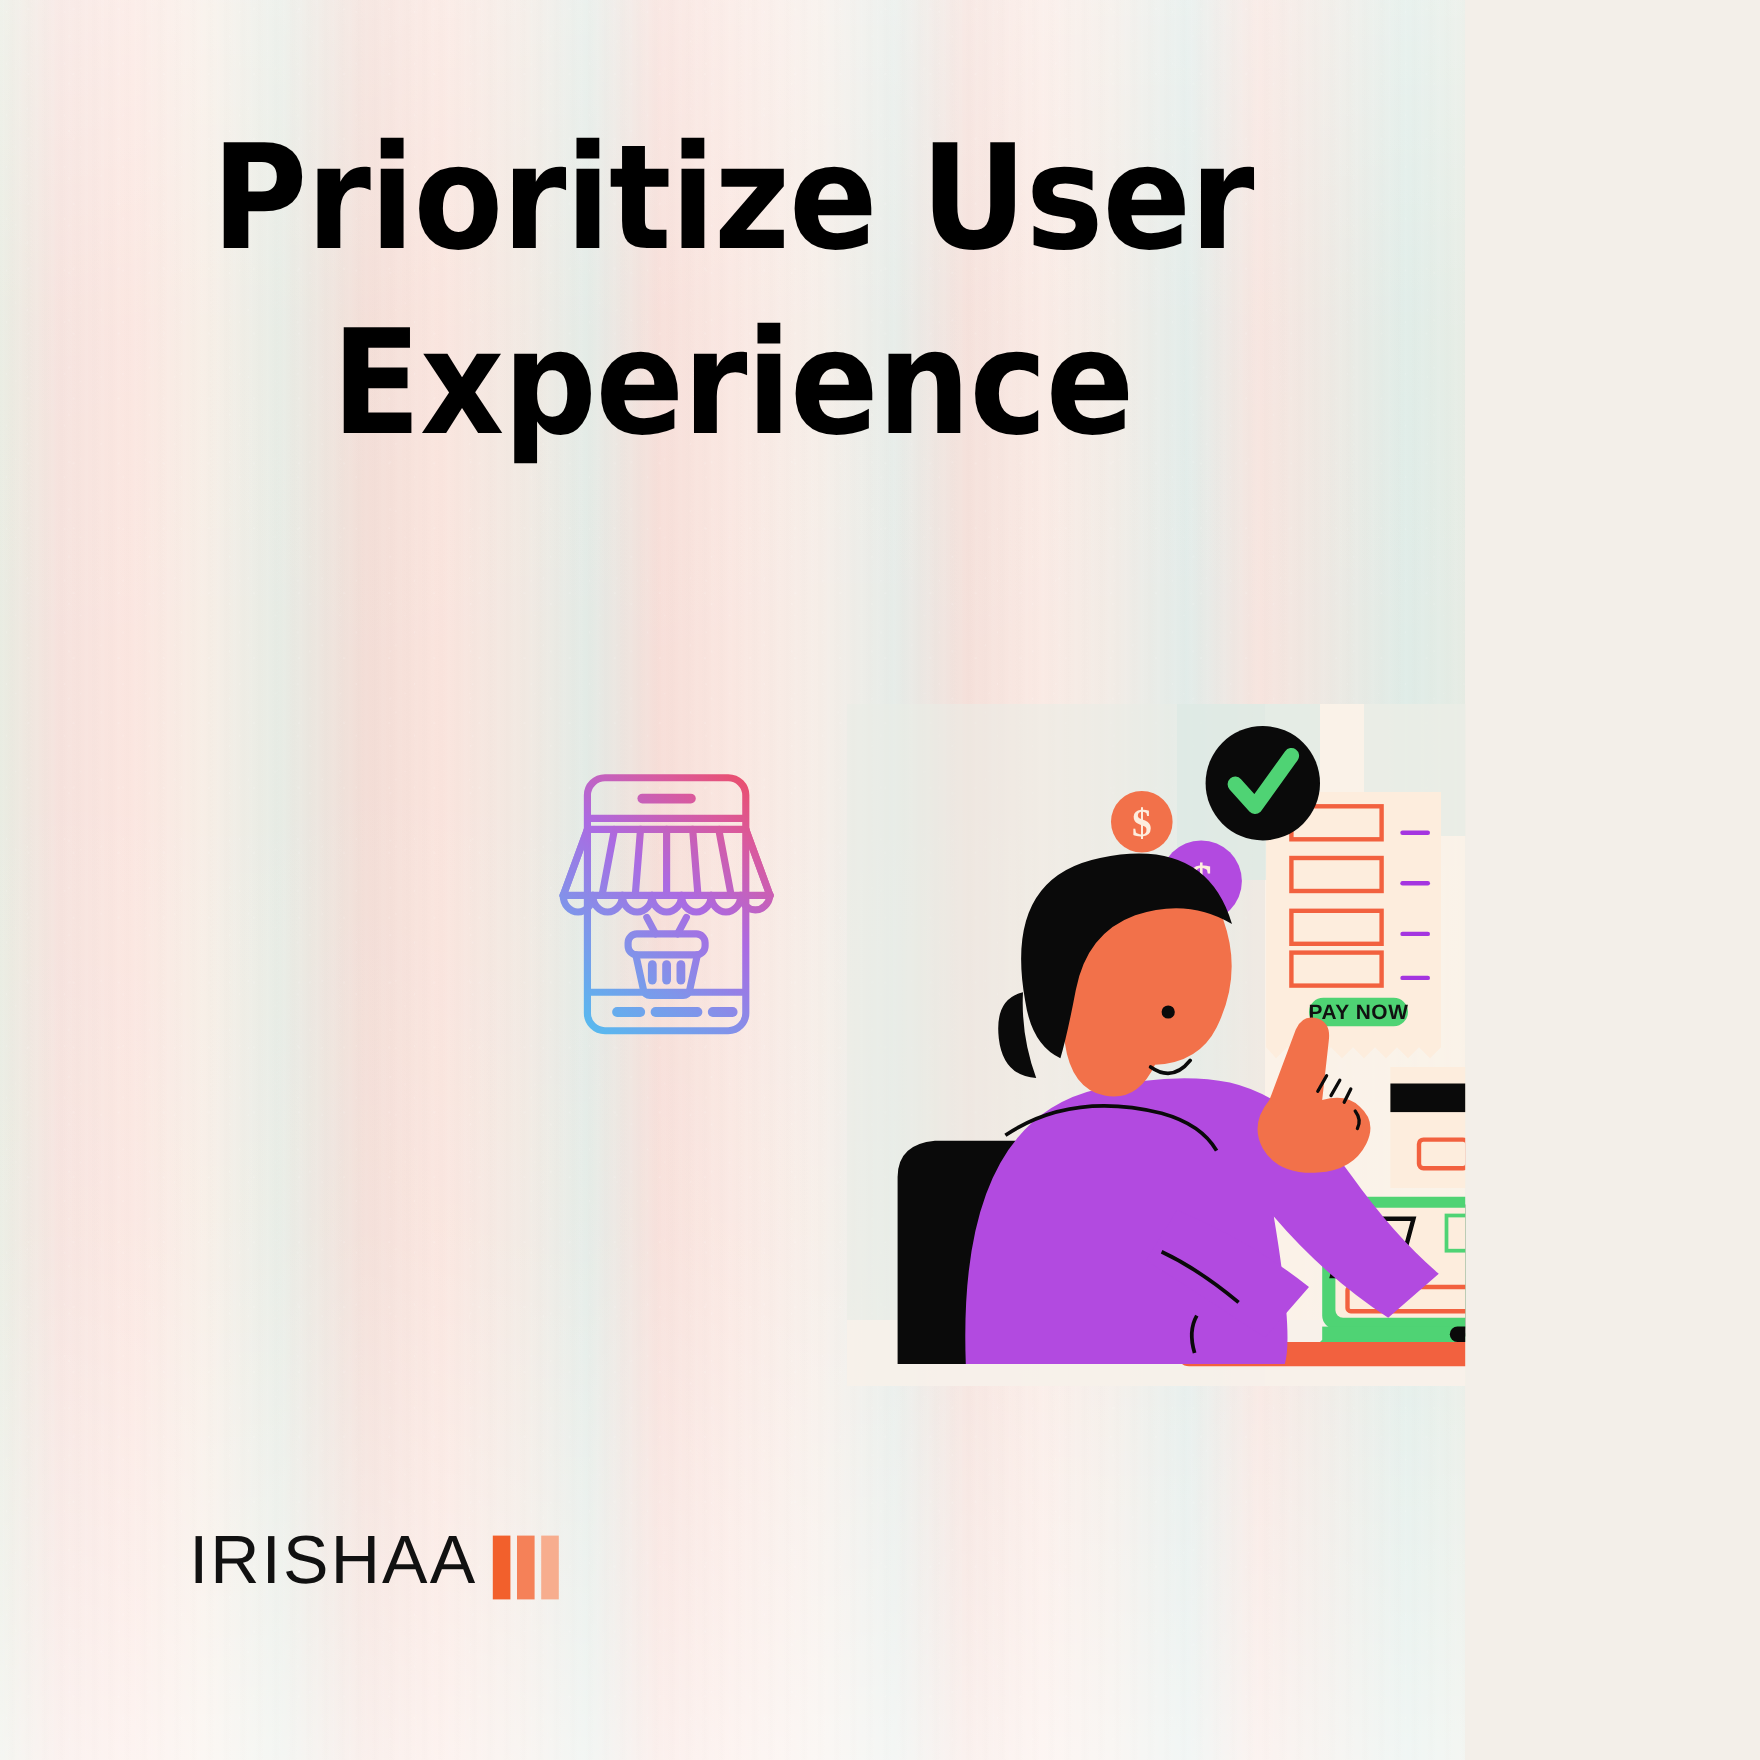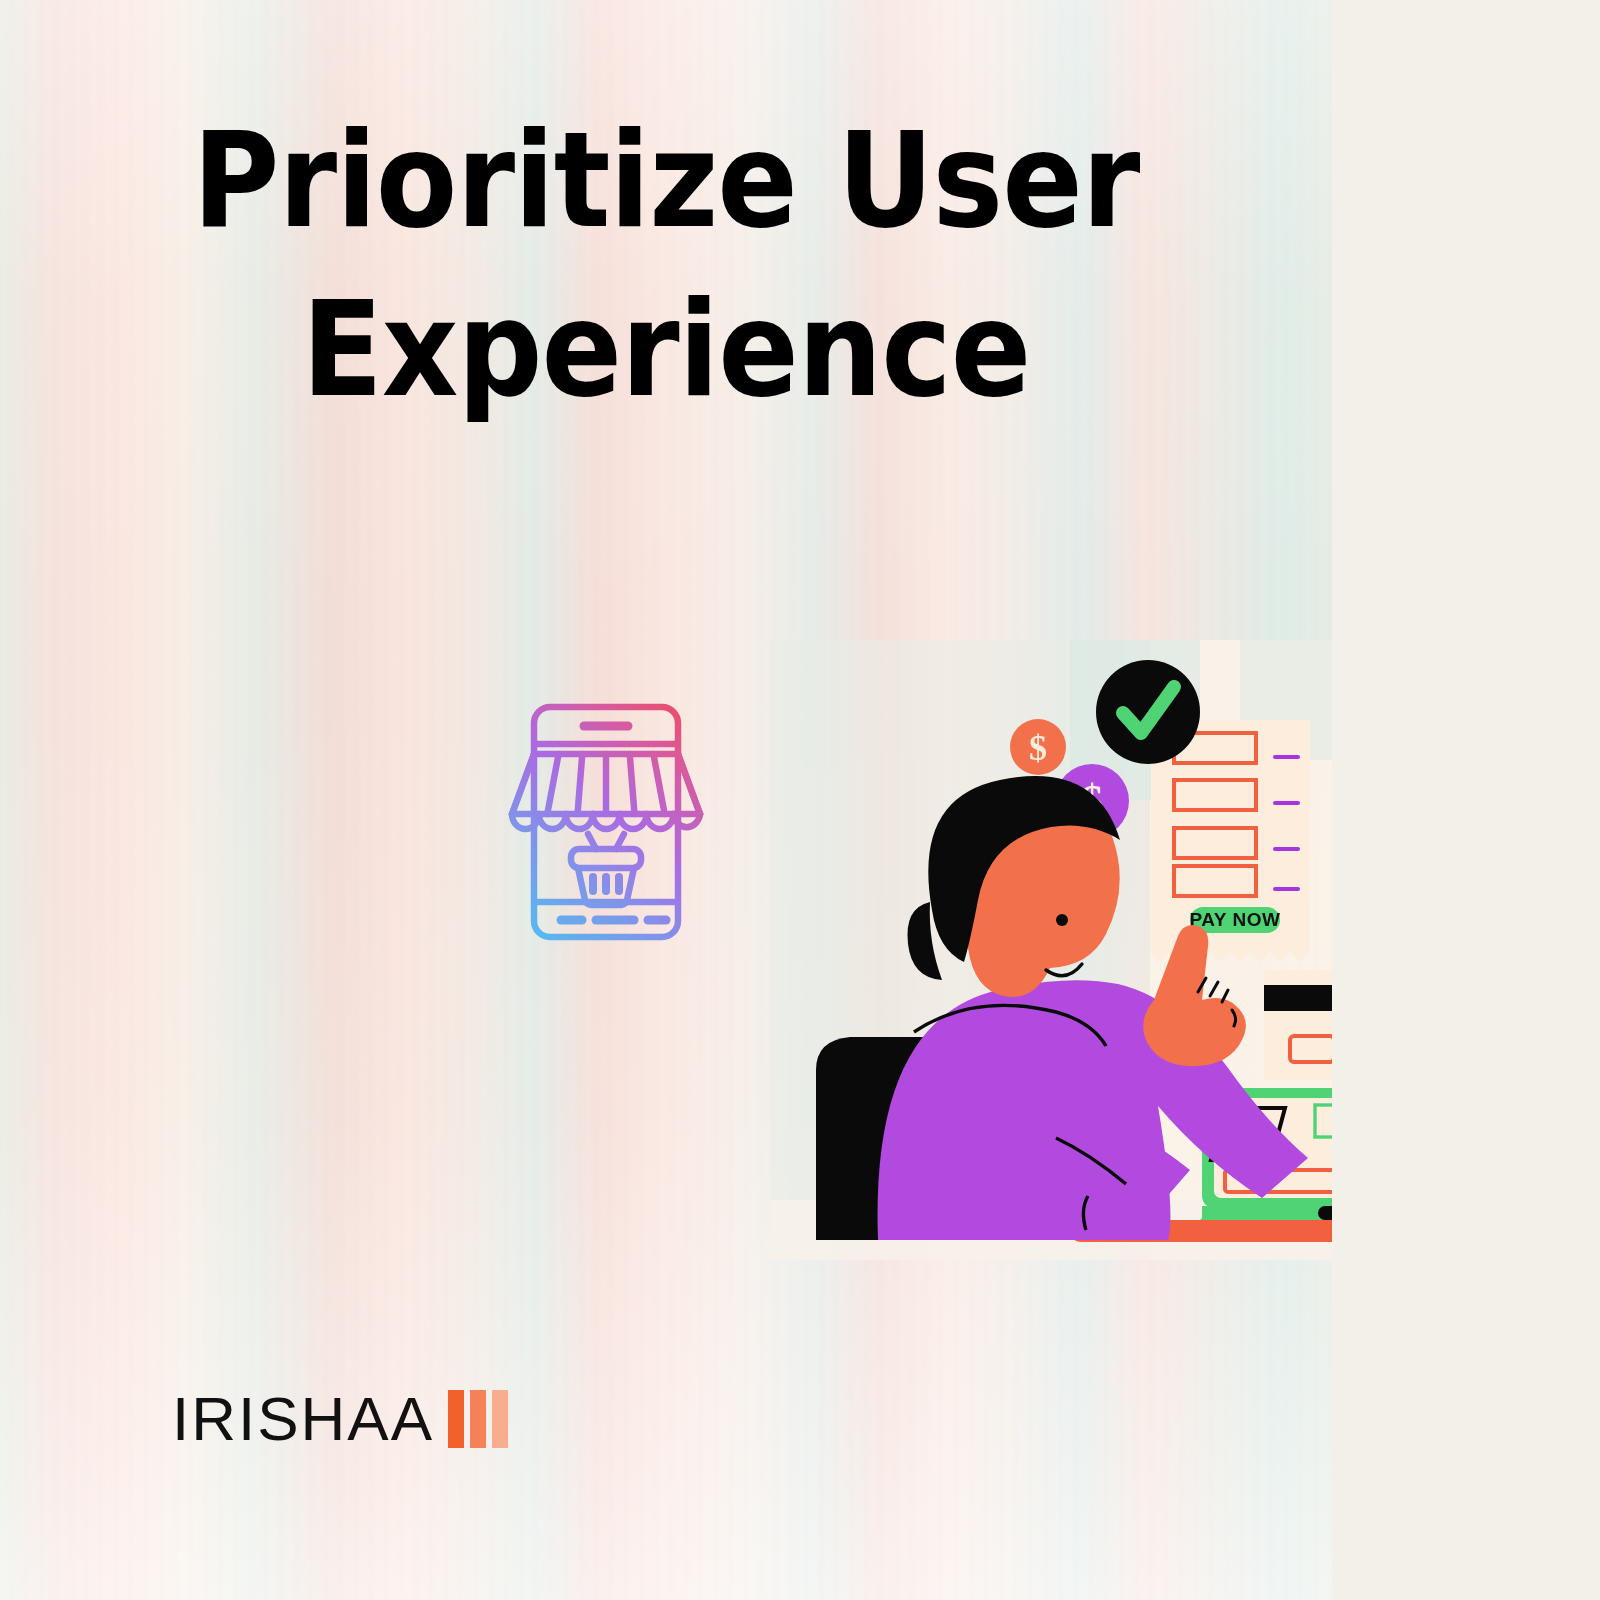--- a/index.html
+++ b/index.html
@@ -85,21 +85,21 @@
     line-height:1.28;
     letter-spacing:-1px;
     transform:scaleX(1.0);
     padding:0 190px;
     white-space:pre-line;
   }
 
   
   .logo {
     position:absolute; left:172px; top:1383px;
-    display:flex; align-items:center; gap:14px;
+    display:flex; align-items:flex-end; gap:14px;
   }
   .logo-word {
     font-family:"Liberation Sans","DejaVu Sans",sans-serif;
     font-weight:400;
     font-size:62px;
     letter-spacing:2px;
     color:#111;
   }
   .logo-bars { display:flex; gap:6px; align-items:flex-end; }
   .logo-bar { width:16px; height:58px; }

